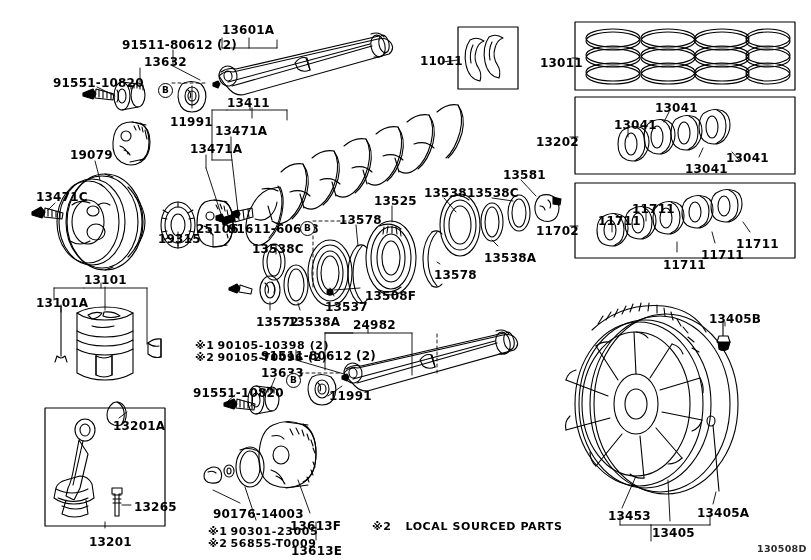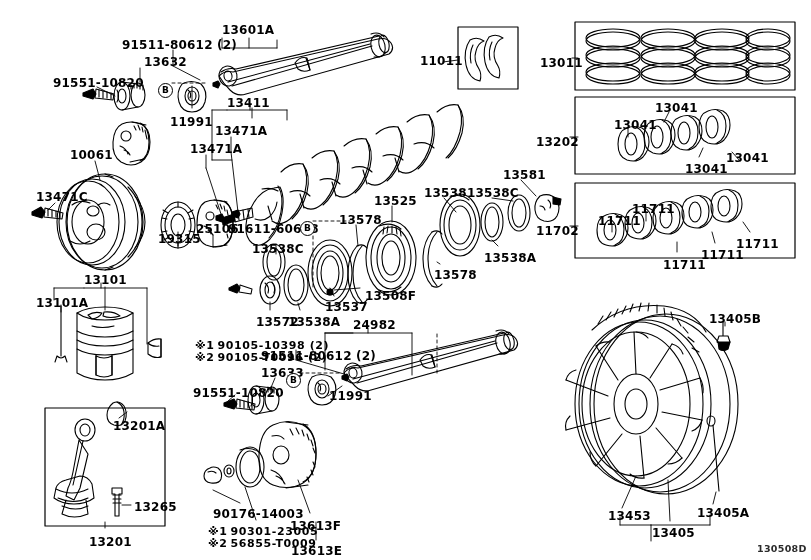--- a/index.html
+++ b/index.html
@@ -531,21 +531,21 @@
 
 <div id="labels-layer">
       <div class="lbl" style="left: 122px; top: 40px;">91511-80612 (2)</div>
       <div class="lbl" style="left: 222px; top: 25px;">13601A</div>
       <div class="lbl" style="left: 121px; top: 57px; margin-left: 23px;">13632</div>
       <div class="lbl" style="left: 53px; top: 78px;">91551-10820</div>
       <div class="lbl" style="left: 170px; top: 117px;">11991</div>
       <div class="lbl" style="left: 227px; top: 98px;">13411</div>
       <div class="lbl" style="left: 215px; top: 126px;">13471A</div>
       <div class="lbl" style="left: 190px; top: 144px;">13471A</div>
-      <div class="lbl" style="left: 70px; top: 150px;">10061</div>
+      <div class="lbl" style="left: 70px; top: 150px;">19079</div>
       <div class="lbl" style="left: 36px; top: 192px; text-align: right;">13471C</div>
       <div class="lbl" style="left: 158px; top: 234px;">19315</div>
       <div class="lbl" style="left: 196px; top: 224px;">25106</div>
       <div class="lbl" style="left: 228px; top: 224px;">91611-60628</div>
       <div class="lbl" style="left: 420px; top: 56px;">11011</div>
       <div class="lbl" style="left: 503px; top: 170px;">13581</div>
       <div class="lbl" style="left: 424px; top: 188px;">13538</div>
       <div class="lbl" style="left: 467px; top: 188px;">13538C</div>
       <div class="lbl" style="left: 374px; top: 196px;">13525</div>
       <div class="lbl" style="left: 339px; top: 215px;">13578</div>
@@ -591,16 +591,21 @@
       <div class="note" style="left: 195px; top: 352px;"><span>※2</span><span style="margin-left: 3px;">90105-T0096 (2)</span></div>
       <div class="note" style="left: 208px; top: 526px;"><span>※1</span><span style="margin-left: 3px;">90301-23005</span></div>
       <div class="note" style="left: 208px; top: 538px;"><span>※2</span><span style="margin-left: 3px;">56855-T0009</span></div>
     </div>
 <div id="markers-layer">
       <div class="bcirc" style="left: 158px; top: 83px;">B</div>
       <div class="bcirc" style="left: 300px; top: 221px;">B</div>
       <div class="bcirc" style="left: 286px; top: 373px;">B</div>
     </div>
 
+<div class="note" style="left:372px;top:521px;">
+  <span>※2</span>
+  <span style="display:inline-block;width:5px;"></span>
+  <span>LOCAL SOURCED PARTS</span>
+</div>
 
 <div class="corner" style="left:757px;top:543px;">130508D</div>
 
 </div>
 
 </body></html>

